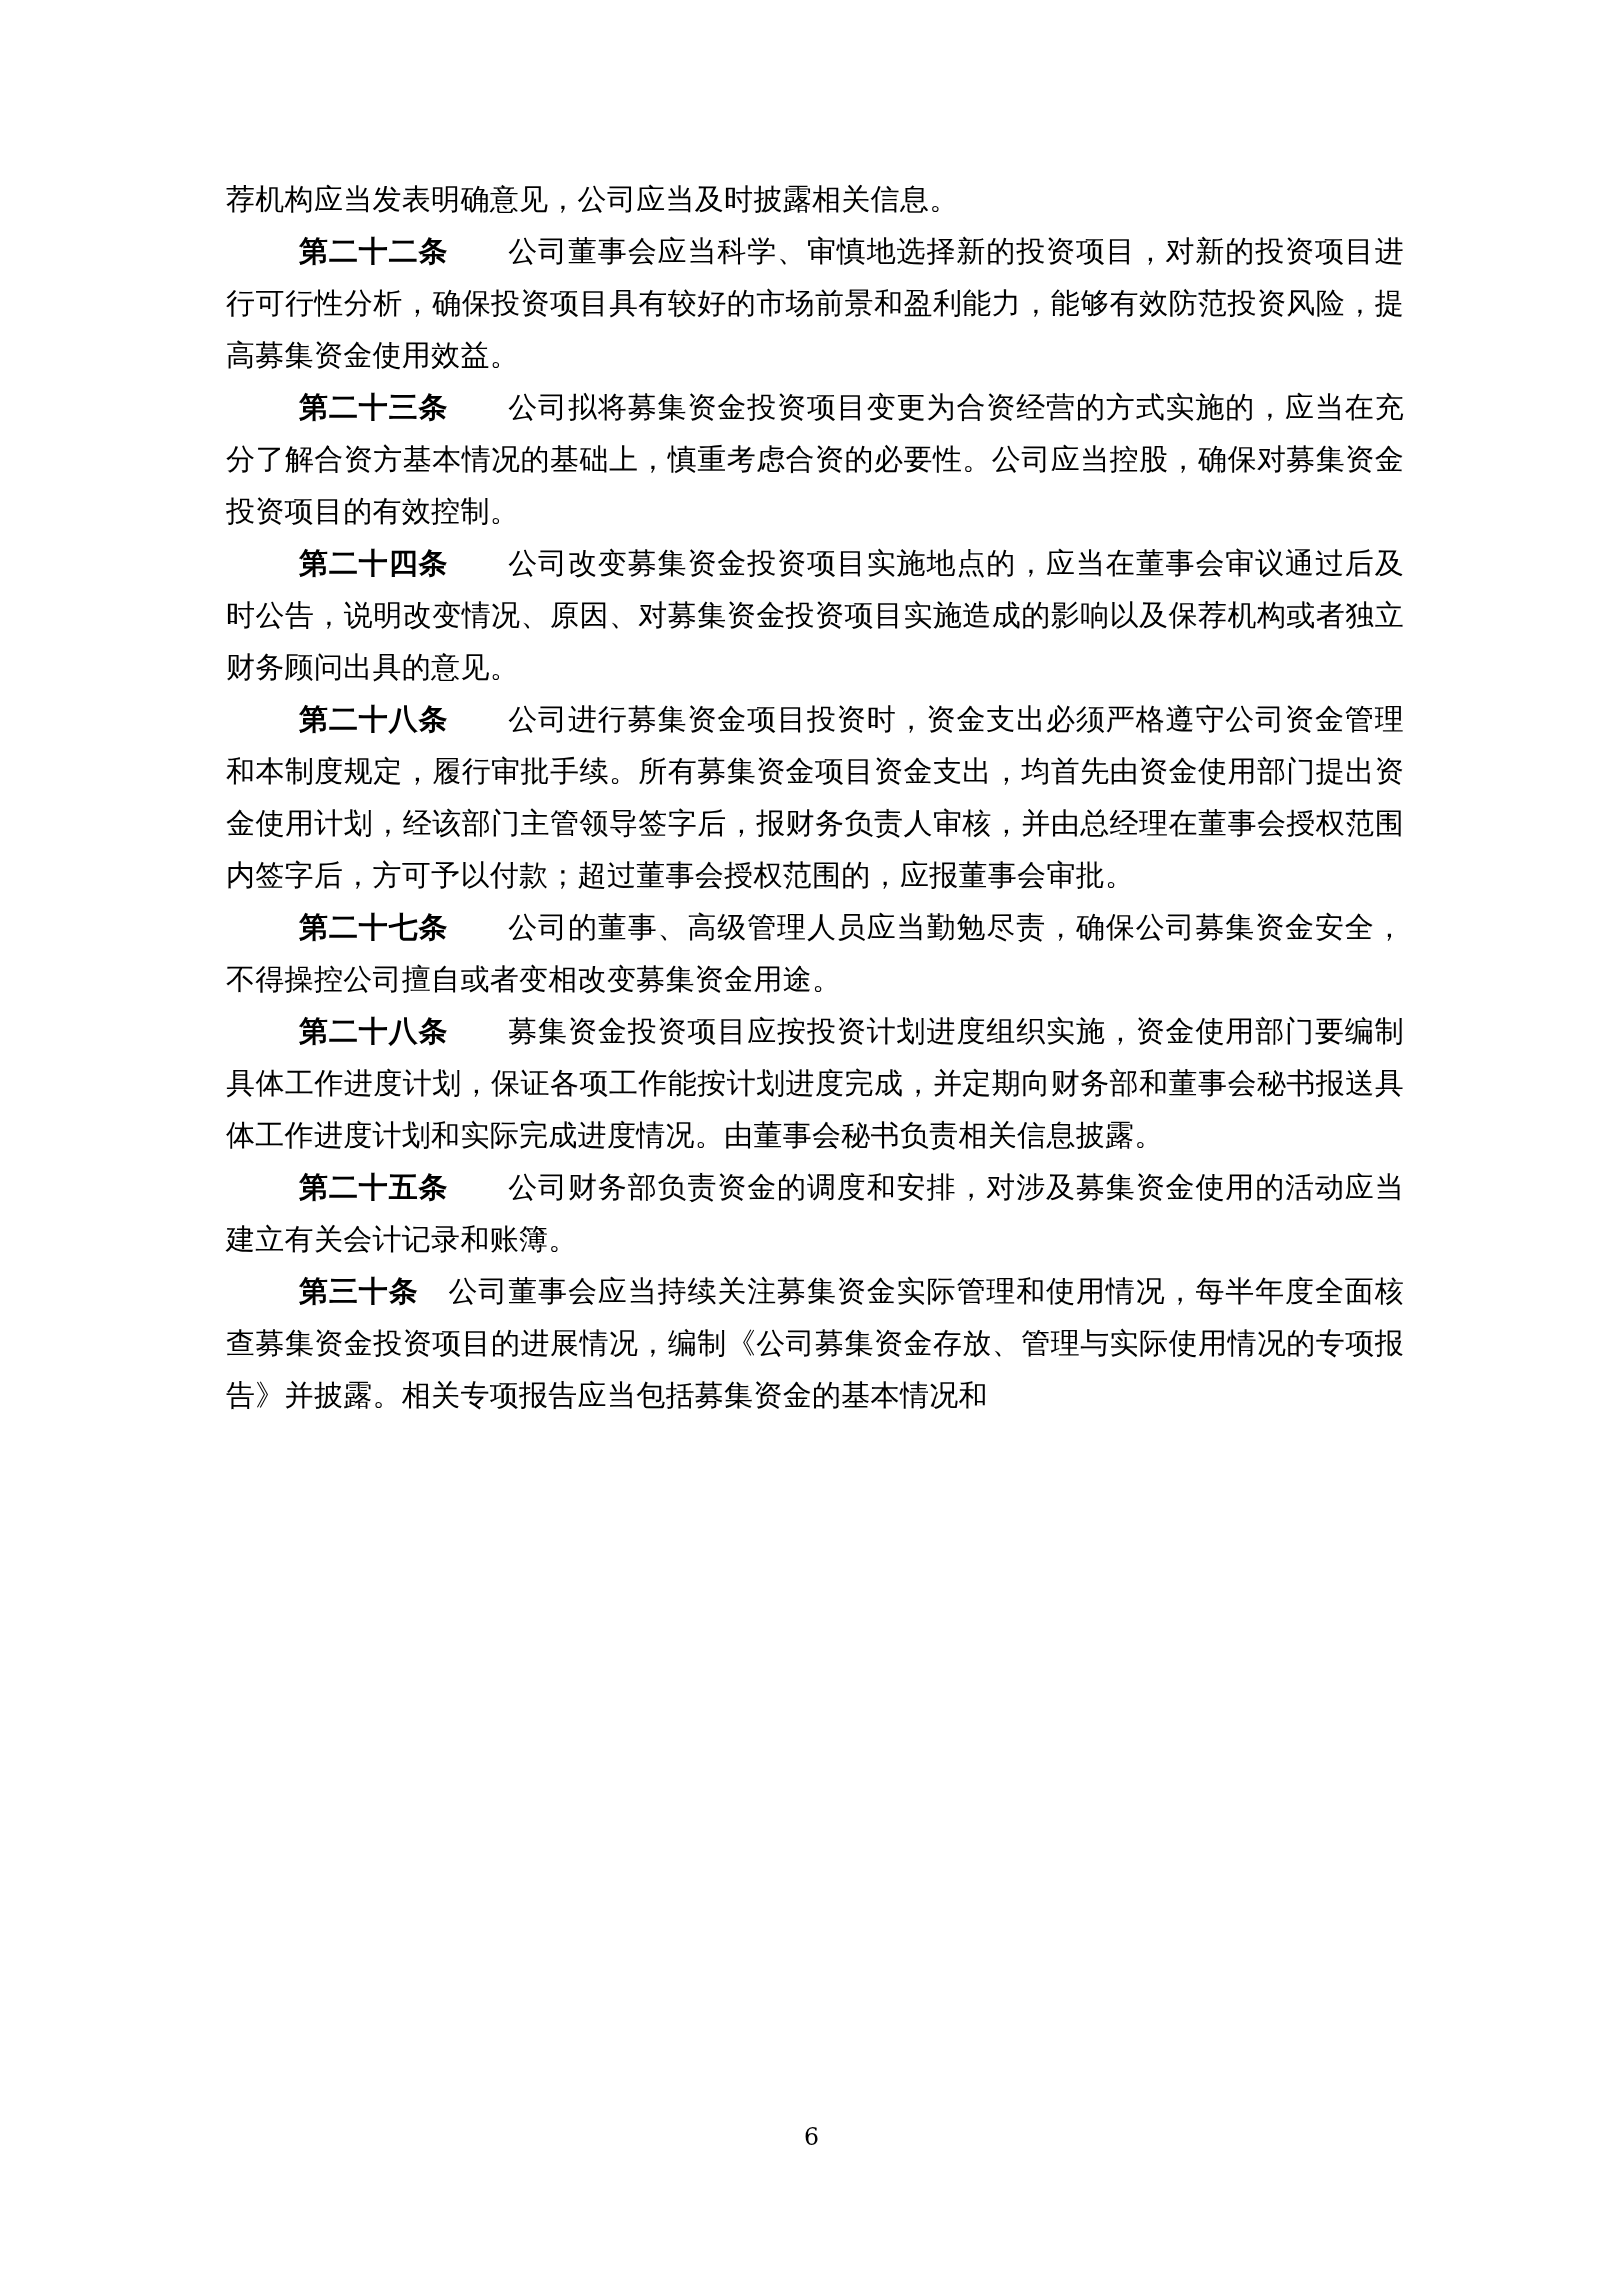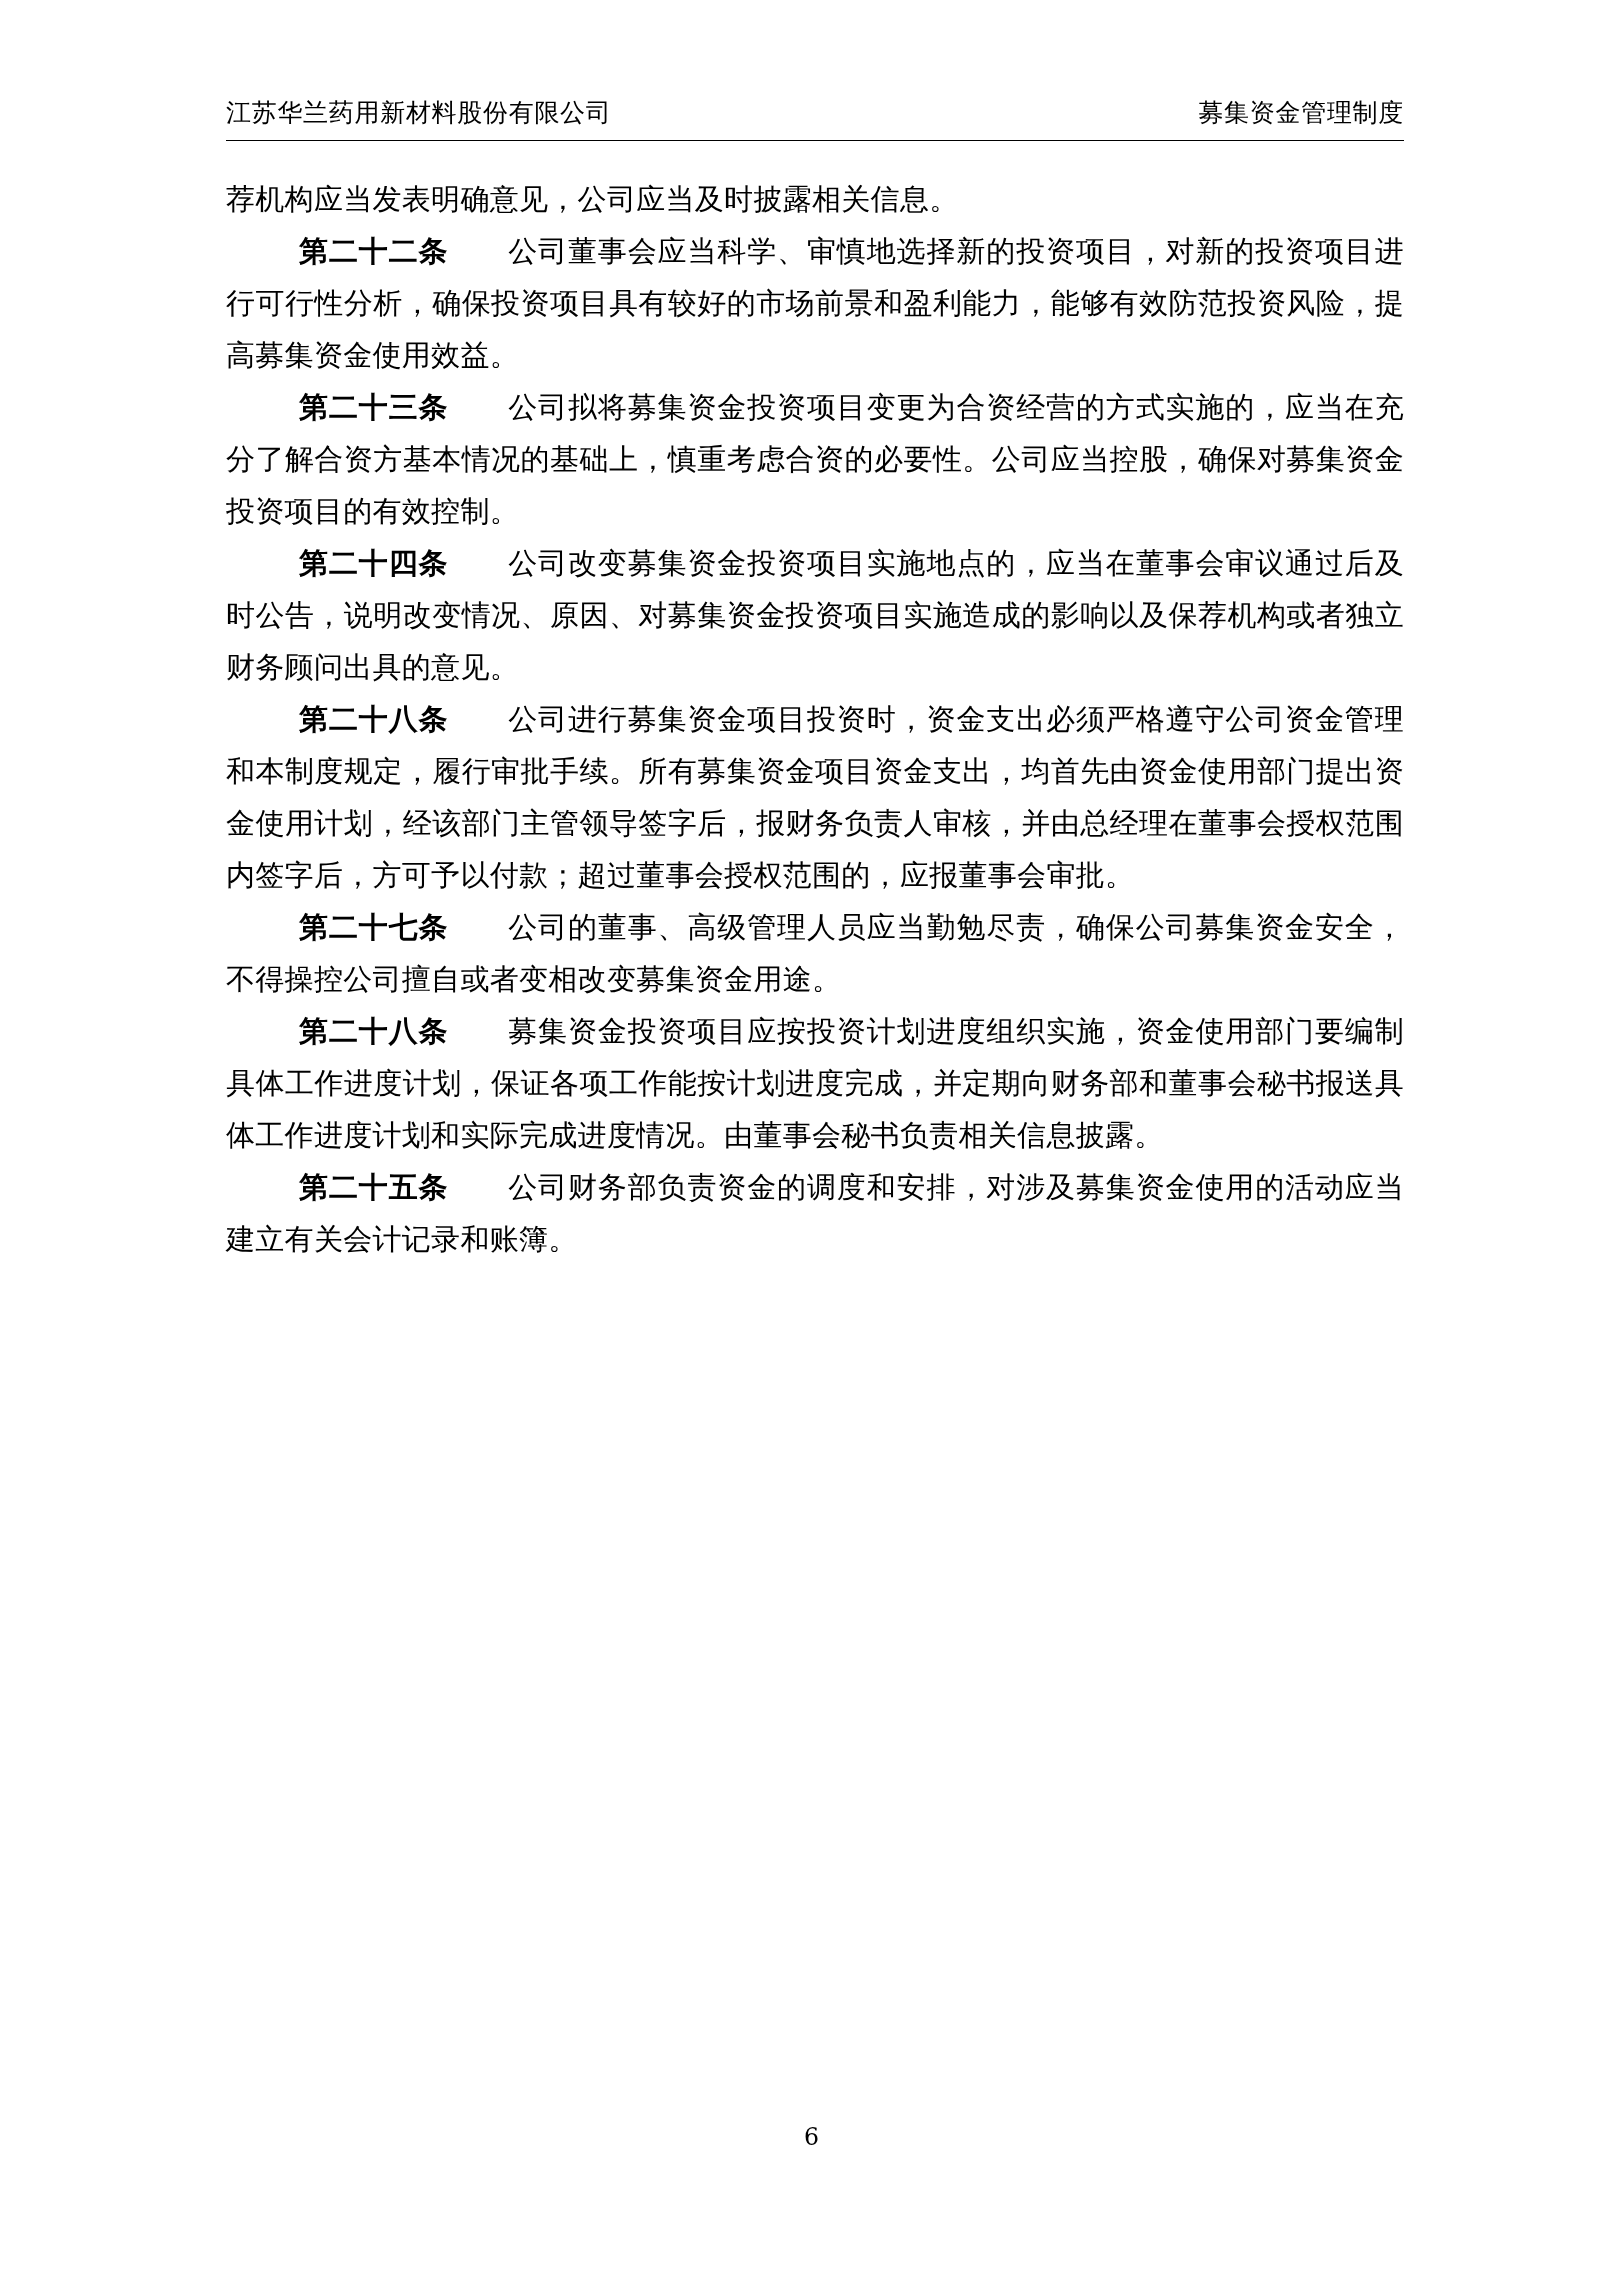--- a/index.html
+++ b/index.html
@@ -68,24 +68,20 @@
     text-align: center;
     font-size: 23.6px;
     font-family: "DejaVu Serif", "Liberation Serif", serif;
   }
 </style>
 </head>
 <body>
 
 <div class="page">
 
-  <div class="header">
-    <span class="header-left">江苏华兰药用新材料股份有限公司</span>
-    <span class="header-right">募集资金管理制度</span>
-  </div>
 
   <div class="content">
 
     <p class="para">荐机构应当发表明确意见，公司应当及时披露相关信息。</p>
 
     <p class="para indent">
       <span class="art-label">第二十二条</span><span>　　</span><span>公司董事会应当科学、审慎地选择新的投资项目，对新的投资项目进行可行性分析，确保投资项目具有较好的市场前景和盈利能力，能够有效防范投资风险，提高募集资金使用效益。</span>
     </p>
 
     <p class="para indent">
@@ -106,20 +102,23 @@
     </p>
 
     <p class="para indent">
       <span class="art-label">第二十八条</span><span>　　</span><span>募集资金投资项目应按投资计划进度组织实施，资金使用部门要编制具体工作进度计划，保证各项工作能按计划进度完成，并定期向财务部和董事会秘书报送具体工作进度计划和实际完成进度情况。由董事会秘书负责相关信息披露。</span>
     </p>
 
     <p class="para indent">
       <span class="art-label">第二十五条</span><span>　　</span><span>公司财务部负责资金的调度和安排，对涉及募集资金使用的活动应当建立有关会计记录和账簿。</span>
     </p>
 
+    <p class="para indent">
+      <span class="art-label">第三十条</span><span>　</span><span>公司董事会应当持续关注募集资金实际管理和使用情况，每半年度全面核查募集资金投资项目的进展情况，编制《公司募集资金存放、管理与实际使用情况的专项报告》并披露。相关专项报告应当包括募集资金的基本情况和</span>
+    </p>
 
   </div>
 
   <div class="footer">
     <span>6</span>
   </div>
 
 </div>
 
 

